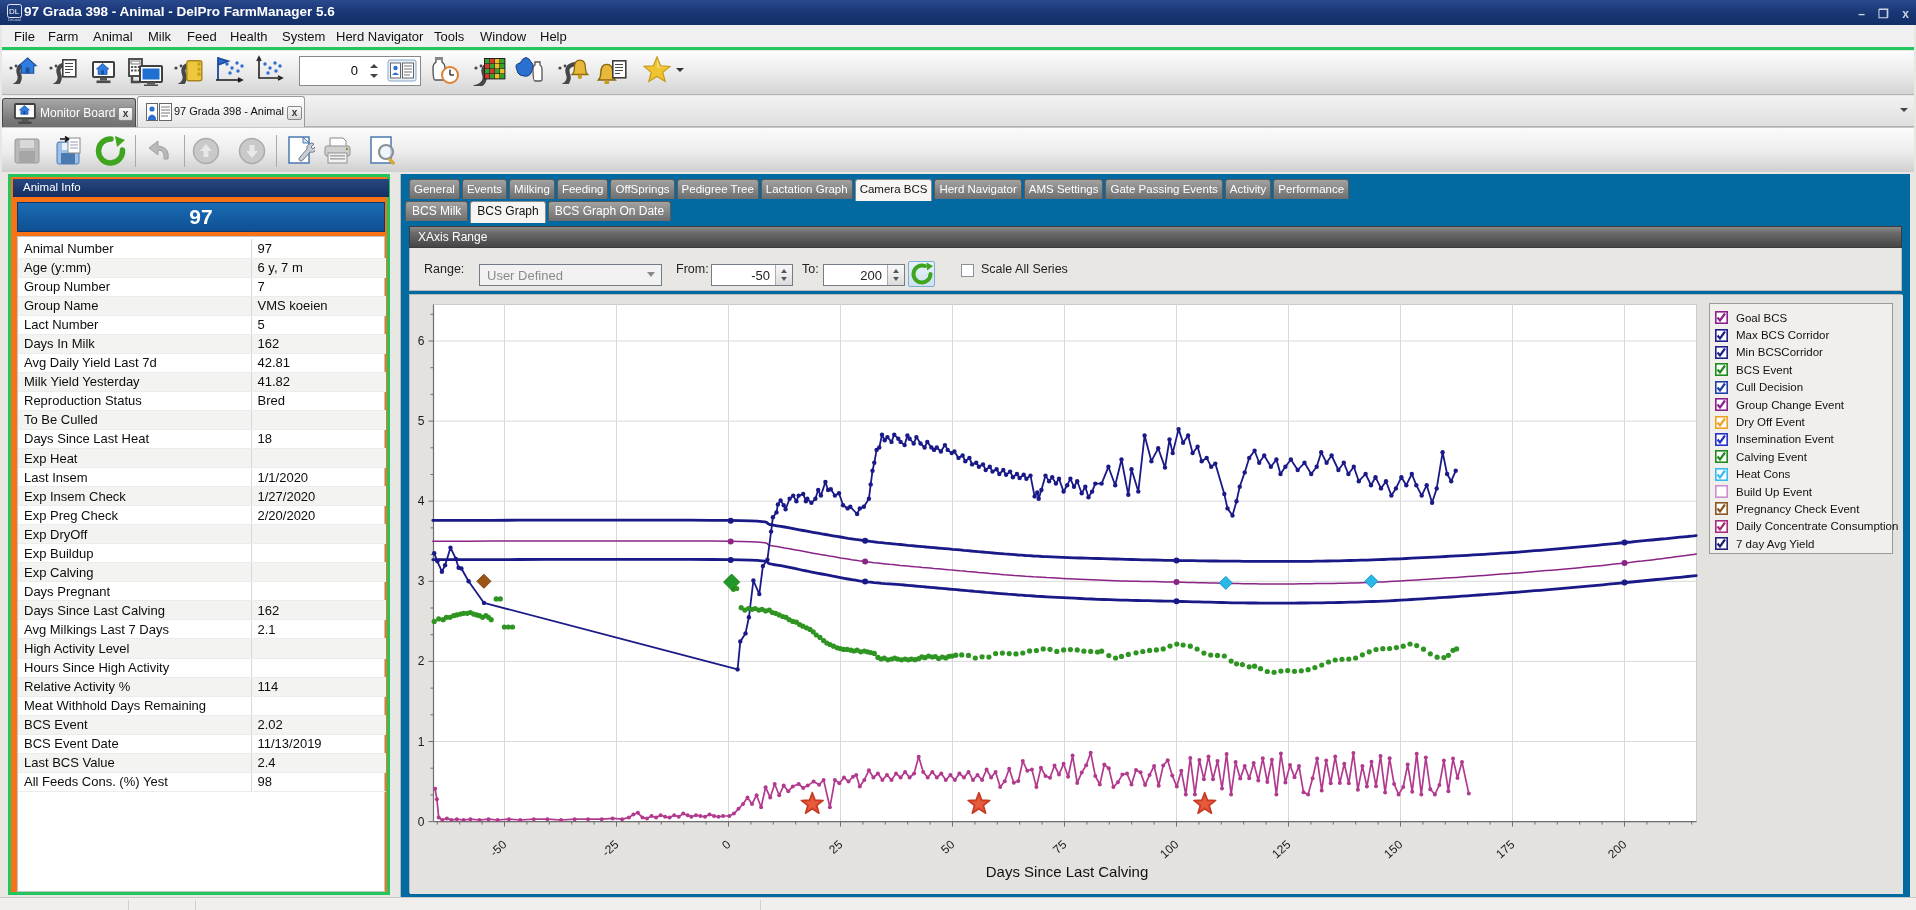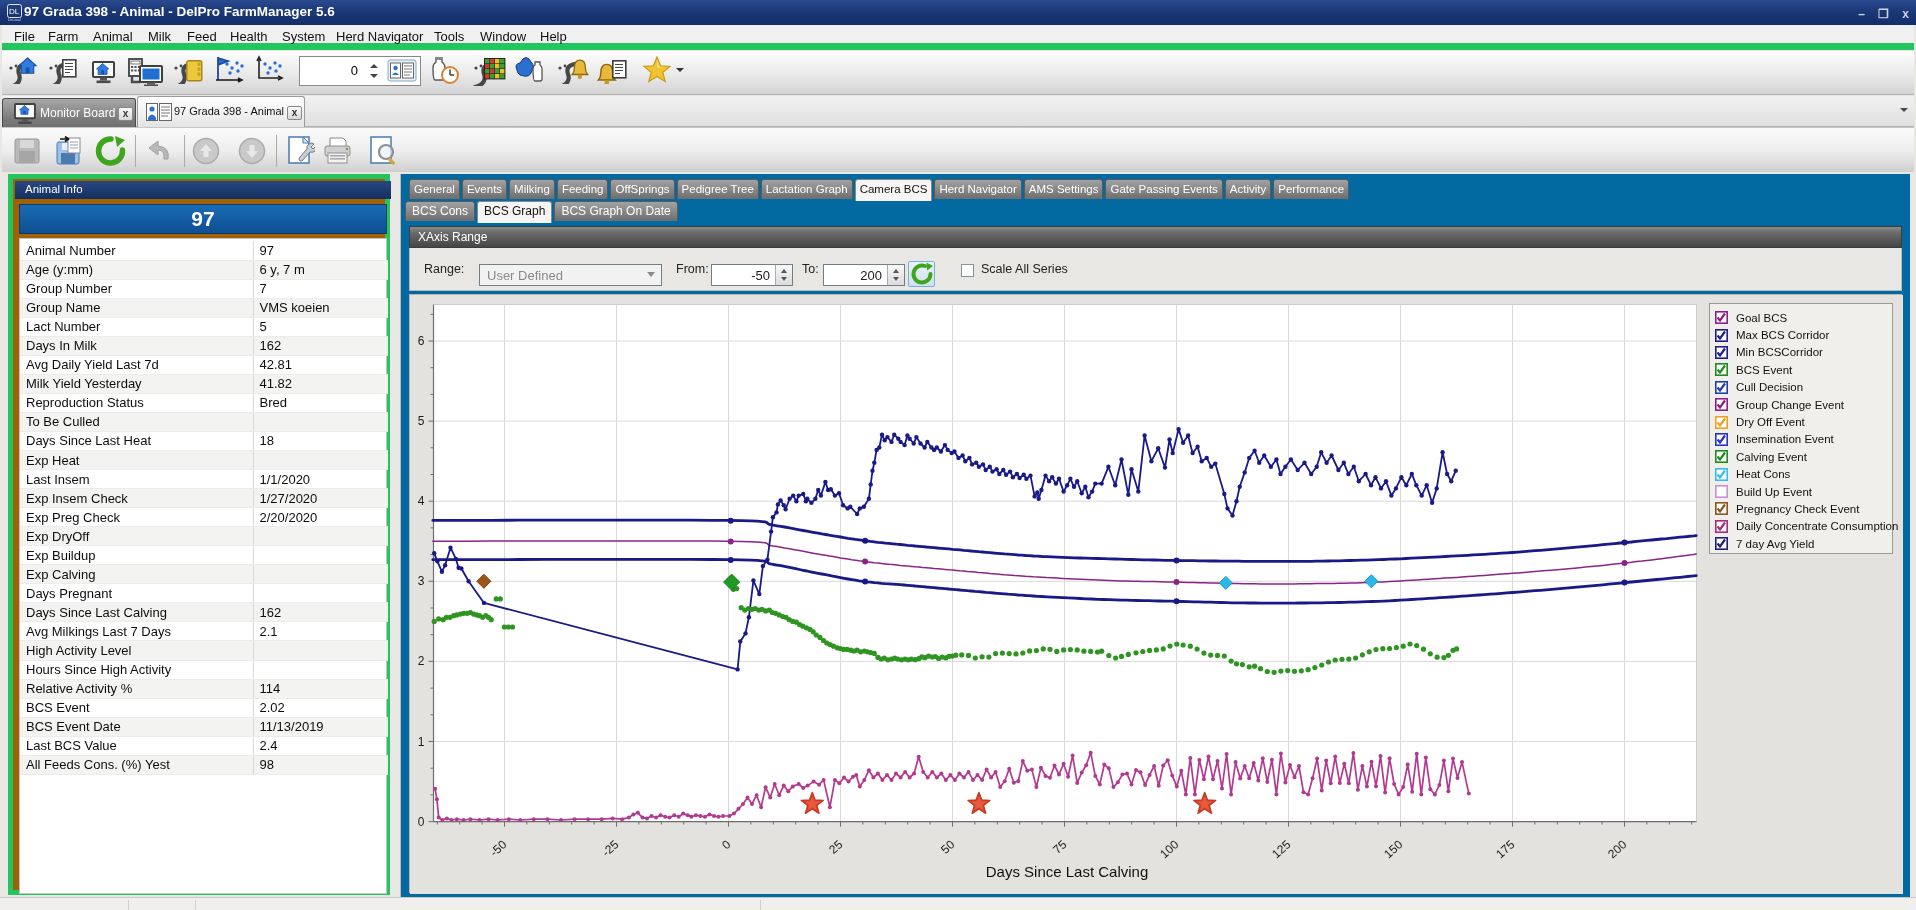--- a/index.html
+++ b/index.html
@@ -1,26 +1,26 @@
 <!DOCTYPE html>
 <html><head><meta charset="utf-8"><style>
 * { margin:0; padding:0; box-sizing:border-box; }
 body { width:1916px; height:910px; overflow:hidden; font-family:"Liberation Sans",sans-serif; background:#e9e7e3; position:relative; }
 #titlebar { position:absolute; left:0; top:0; width:1916px; height:25px; background:linear-gradient(#2a4a8e,#1b3877 45%,#122f68); }
 #titlebar .t { position:absolute; left:24px; top:4px; color:#fff; font-size:13.5px; font-weight:bold; }
-#menubar { position:absolute; left:2px; top:25px; width:1912px; height:25px; background:#f0f0f0; border-bottom:7px solid #22c55e; }
+#menubar { position:absolute; left:2px; top:25px; width:1912px; height:25px; background:#f0f0f0; border-bottom:3px solid #22c55e; }
 #menubar span { position:absolute; top:4px; font-size:13px; color:#111; }
 #toolbar1 { position:absolute; left:2px; top:51px; width:1912px; height:44px; background:linear-gradient(#fdfdfd,#e9e9e9 55%,#d4d4d4); border-bottom:1px solid #b4b4b4; }
 #tabbar { position:absolute; left:2px; top:96px; width:1912px; height:31px; background:linear-gradient(#f2f2f2,#dfdfdf); border-bottom:1px solid #b0b0b0; }
 #toolbar2 { position:absolute; left:2px; top:127px; width:1912px; height:45px; background:linear-gradient(#fbfbfb,#ececec 55%,#cfcfcf); border-top:1px solid #c8c8c8; }
 .tsep { position:absolute; top:7px; width:1px; height:32px; background:#aaa; }
 #mtab1 { position:absolute; left:2px; top:98px; width:134px; height:46px; background:linear-gradient(#a8a8a8,#7a7a7a 45%,#5c5c5c); border:1px solid #4a4a4a; border-bottom:none; border-radius:3px 3px 0 0; color:#fff; font-size:13px; }
 #mtab2 { position:absolute; left:137px; top:96px; width:168px; height:31px; background:linear-gradient(#ffffff,#f2f2f2 50%,#e4e4e4); border:1px solid #9a9a9a; border-bottom:none; border-radius:3px 3px 0 0; color:#111; font-size:13px; }
 .tclose { position:absolute; width:15px; height:14px; background:linear-gradient(#fafafa,#d8d8d8); border:1px solid #888; border-radius:2px; color:#333; font-size:10px; font-weight:bold; text-align:center; line-height:12px; }
-#leftpanel { position:absolute; left:8px; top:174px; width:382px; height:721px; background:#a16207; border:5px solid #22c55e; }
+#leftpanel { position:absolute; left:8px; top:174px; width:382px; height:721px; background:#f97316; border:3px solid #22c55e; }
 #lp-head { position:absolute; left:2px; top:2px; width:376px; height:18px; background:linear-gradient(#27497f,#152e60); color:#fff; font-size:11.5px; padding:2px 0 0 10px; }
 #lp-num { position:absolute; left:6px; top:25px; width:368px; height:30px; background:linear-gradient(#1a6cb4,#0e4f92); border:1px solid #0a3a70; color:#fff; font-size:21px; font-weight:bold; text-align:center; line-height:28px; }
 #lp-body { position:absolute; left:6px; top:59px; width:368px; height:656px; background:#fff; border:1px solid #c4c4c4; padding-top:2px; }
 #lp-body table { border-collapse:collapse; width:368px; table-layout:fixed; }
 #lp-body td { height:19.05px; font-size:13px; color:#0d0d0d; border-bottom:1px solid #ececea; padding:0 0 0 6px; white-space:nowrap; overflow:hidden; }
 #lp-body tr:nth-child(even) td { background:#f3f3f1; }
 #lp-body td.lb { width:233px; border-right:1px solid #d8d8d8; }
 #rightpanel { position:absolute; left:400px; top:174px; width:1510px; height:723px; background:#0369a1; border-left:1px solid #b8b8b8; }
 .trow1 { position:absolute; left:8px; top:5px; height:21px; }
 .trow2 { position:absolute; left:4px; top:27px; height:22px; }
@@ -451,20 +451,24 @@
           </tr>
           <tr>
             <td class="lb">Hours Since High Activity</td>
             <td class="vl"></td>
           </tr>
           <tr>
             <td class="lb">Relative Activity %</td>
             <td class="vl">114</td>
           </tr>
           <tr>
+            <td class="lb">Meat Withhold Days Remaining</td>
+            <td class="vl"></td>
+          </tr>
+          <tr>
             <td class="lb">BCS Event</td>
             <td class="vl">2.02</td>
           </tr>
           <tr>
             <td class="lb">BCS Event Date</td>
             <td class="vl">11/13/2019</td>
           </tr>
           <tr>
             <td class="lb">Last BCS Value</td>
             <td class="vl">2.4</td>
@@ -487,21 +491,21 @@
       <div class="tab">Pedigree Tree</div>
       <div class="tab">Lactation Graph</div>
       <div class="tab on">Camera BCS</div>
       <div class="tab">Herd Navigator</div>
       <div class="tab">AMS Settings</div>
       <div class="tab">Gate Passing Events</div>
       <div class="tab">Activity</div>
       <div class="tab">Performance</div>
     </div>
   <div class="trow2">
-      <div class="tab t2">BCS Cons</div>
+      <div class="tab t2">BCS Milk</div>
       <div class="tab t2 on">BCS Graph</div>
       <div class="tab t2">BCS Graph On Date</div>
     </div>
   <div id="xaxisbar">XAxis Range</div>
   <div id="ctrlrow">
     <span class="lbl" style="left:14px">Range:</span>
     <div class="inpbox" style="left:69px;width:183px;background:#f2f2f2;color:#8a8a8a;padding:3px 0 0 7px">User Defined<span style="position:absolute;right:6px;top:7px;border:4px solid transparent;border-top:5px solid #8a8a8a"></span></div>
     <span class="lbl" style="left:266px">From:</span>
     <div class="inpbox" style="left:301px;width:82px;text-align:right;padding:3px 22px 0 0">-50<span class="spin"></span></div>
     <span class="lbl" style="left:392px">To:</span>

